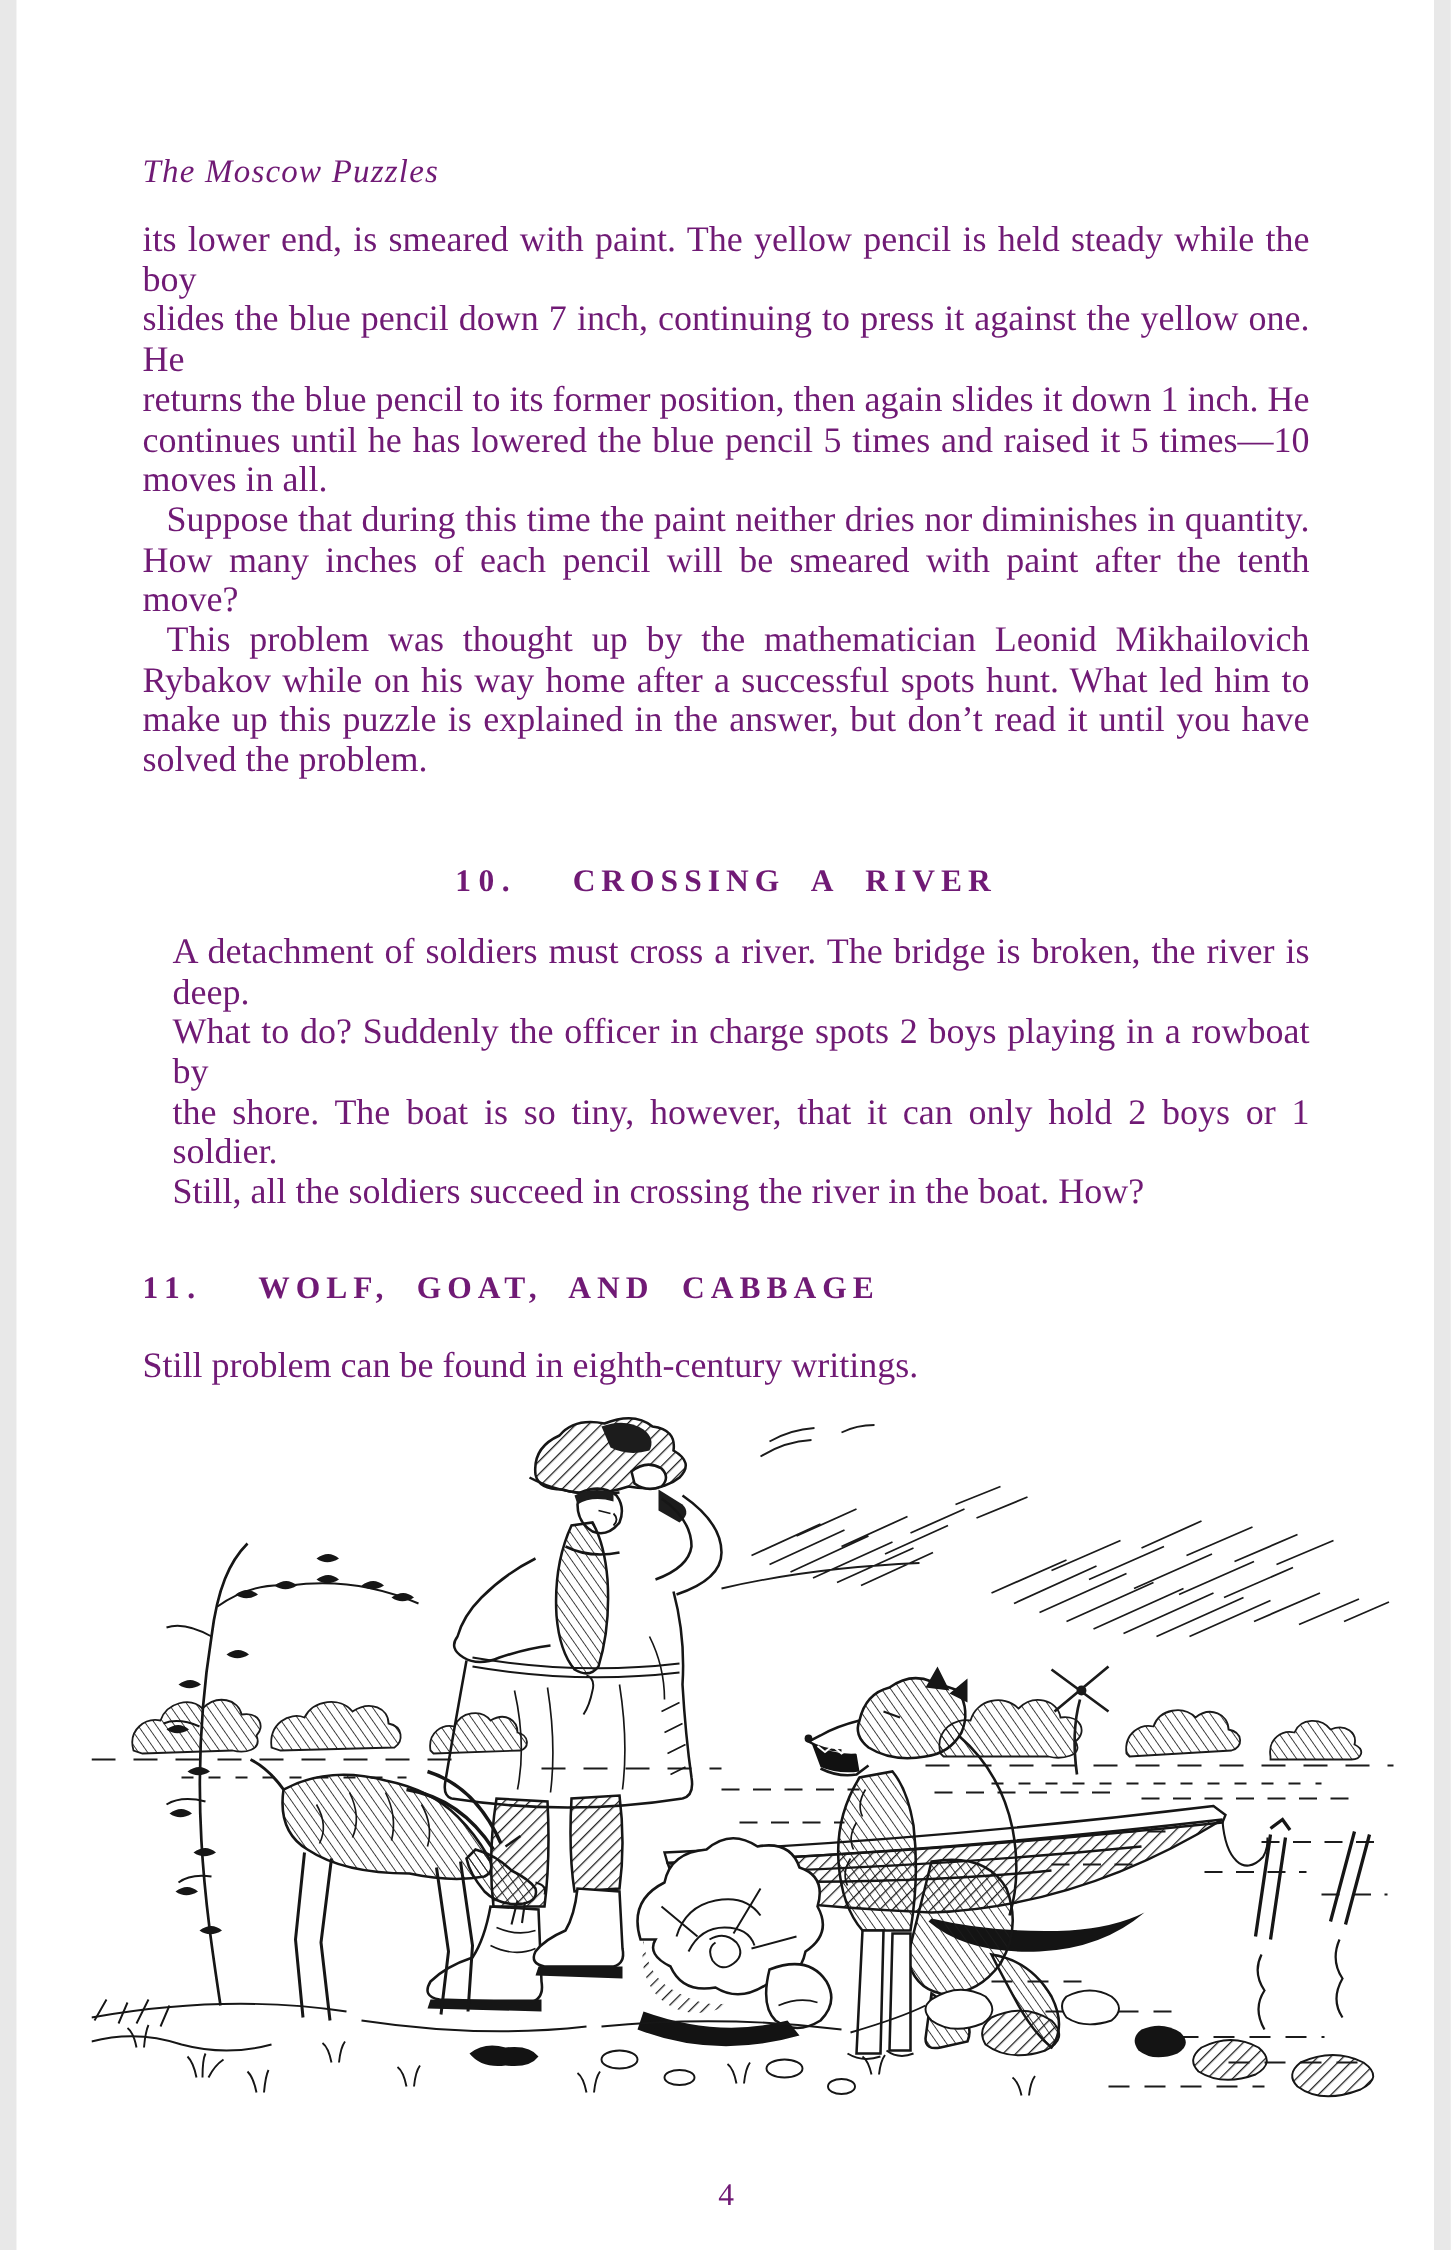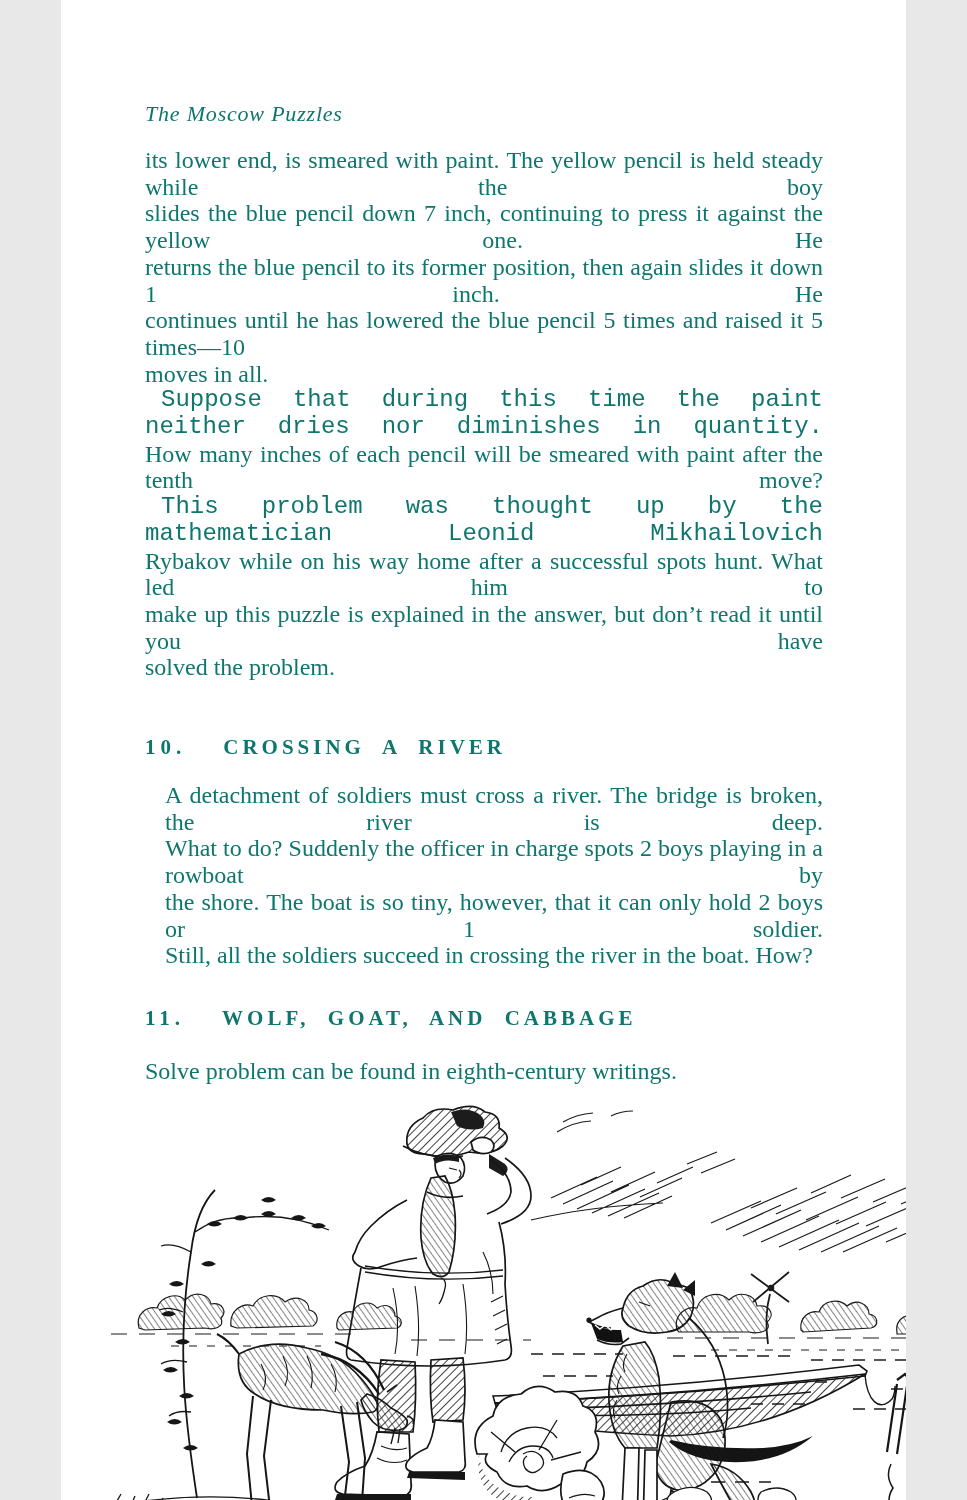--- a/index.html
+++ b/index.html
@@ -1,38 +1,38 @@
 <!DOCTYPE html>
 <html><head>
 <meta charset="utf-8">
 <style>
   html,body { margin:0; padding:0; background:#e8e8e8; }
   .page {
-    width:845px; height:1500px; margin:0 auto; position:relative;
-    background:#ffffff; overflow:hidden; color:#0f766e;
+    width:945px; height:1500px; margin:0 auto; position:relative;
+    background:#ffffff; overflow:hidden; color:#701a75;
     font-family:"Liberation Serif", serif;
   }
   .col { margin:0 83px 0 84px; }
   .running-header {
     padding-top:101px; font-style:italic; font-size:22px;
     letter-spacing:0.8px; line-height:26px;
   }
   .textblock { margin-top:20px; }
   .line {
     font-size:24px; line-height:26.7px;
     text-align:justify; text-align-last:justify; text-justify:inter-word;
   }
   .line.last { text-align-last:left; }
-  .para.indent .line:first-child { text-indent:16px;font-family:Liberation Mono, monospace; }
+  .para.indent .line:first-child { text-indent:16px; }
   .section-heading {
     font-weight:bold; font-size:21px; line-height:26px;
     letter-spacing:4px; word-spacing:9px; white-space:nowrap;
   }
   .section-heading .num { margin-right:37px; letter-spacing:5px; }
-  .h10 { margin-top:53px; }
+  .h10 { margin-top:53px;text-align:center; }
   .b10 { margin-top:22px;margin-left:20px; }
   .h11 { margin-top:36px; }
   .b11 { margin-top:27px; }
   .figure { margin-top:17px; margin-left:50px; width:870px; height:468px; }
   .figure svg { display:block; }
   .page-number { margin-top:42px; text-align:center; font-size:21px; }
 </style>
 </head>
 <body>
 
@@ -71,21 +71,21 @@
           <div class="line">the shore. The boat is so tiny, however, that it can only hold 2 boys or 1 soldier.</div>
           <div class="line last">Still, all the soldiers succeed in crossing the river in the boat. How?</div>
         </div>
       </div>
 
     <div class="section-heading h11">
       <span class="num">11.</span><span class="title">WOLF, GOAT, AND CABBAGE</span>
     </div>
     <div class="textblock b11">
         <div class="para">
-          <div class="line last">Solve problem can be found in eighth-century writings.</div>
+          <div class="line last">Still problem can be found in eighth-century writings.</div>
         </div>
       </div>
 
   </div>
 
   <div class="figure">
     <svg width="870" height="468" viewBox="0 0 870 468" role="img" aria-label="Pen-and-ink illustration: a bearded man in a crumpled hat scratches his head on a riverbank beside a goat, a large cabbage and a wolf sitting next to a moored rowboat; bushes, a windmill and the far shore in the background.">
       <defs>
         <pattern id="h1" width="6" height="6" patternUnits="userSpaceOnUse" patternTransform="rotate(45)">
           <line x1="0" y1="0" x2="0" y2="6" stroke="#1c1c1c" stroke-width="1.7"></line>

